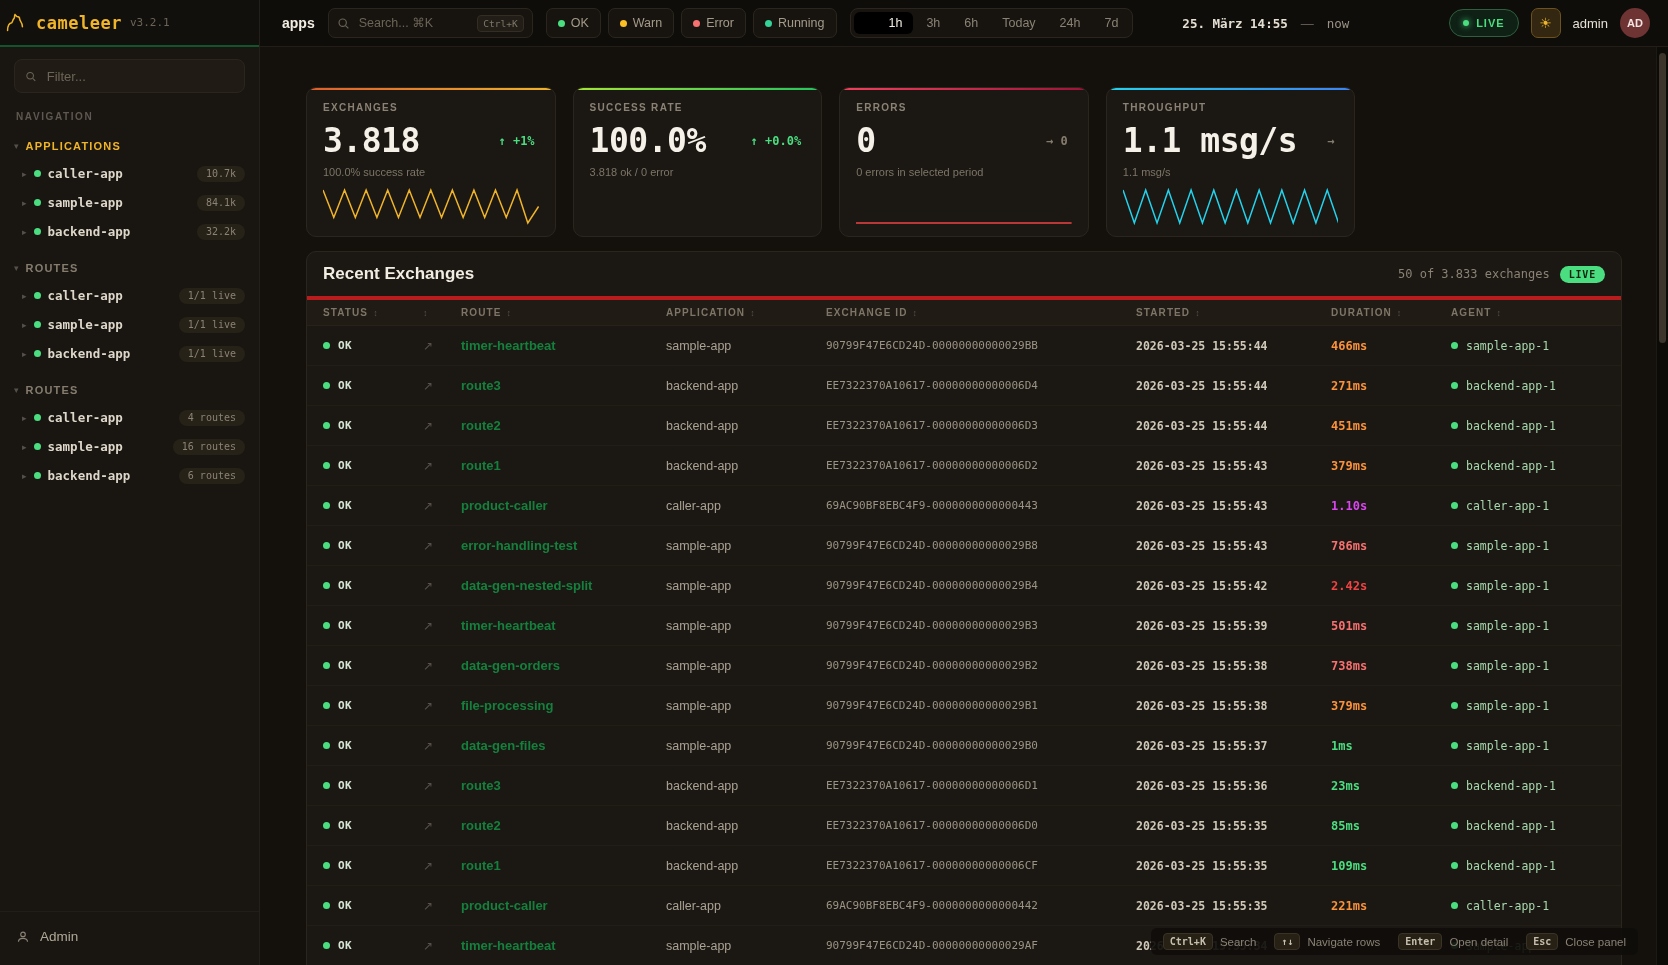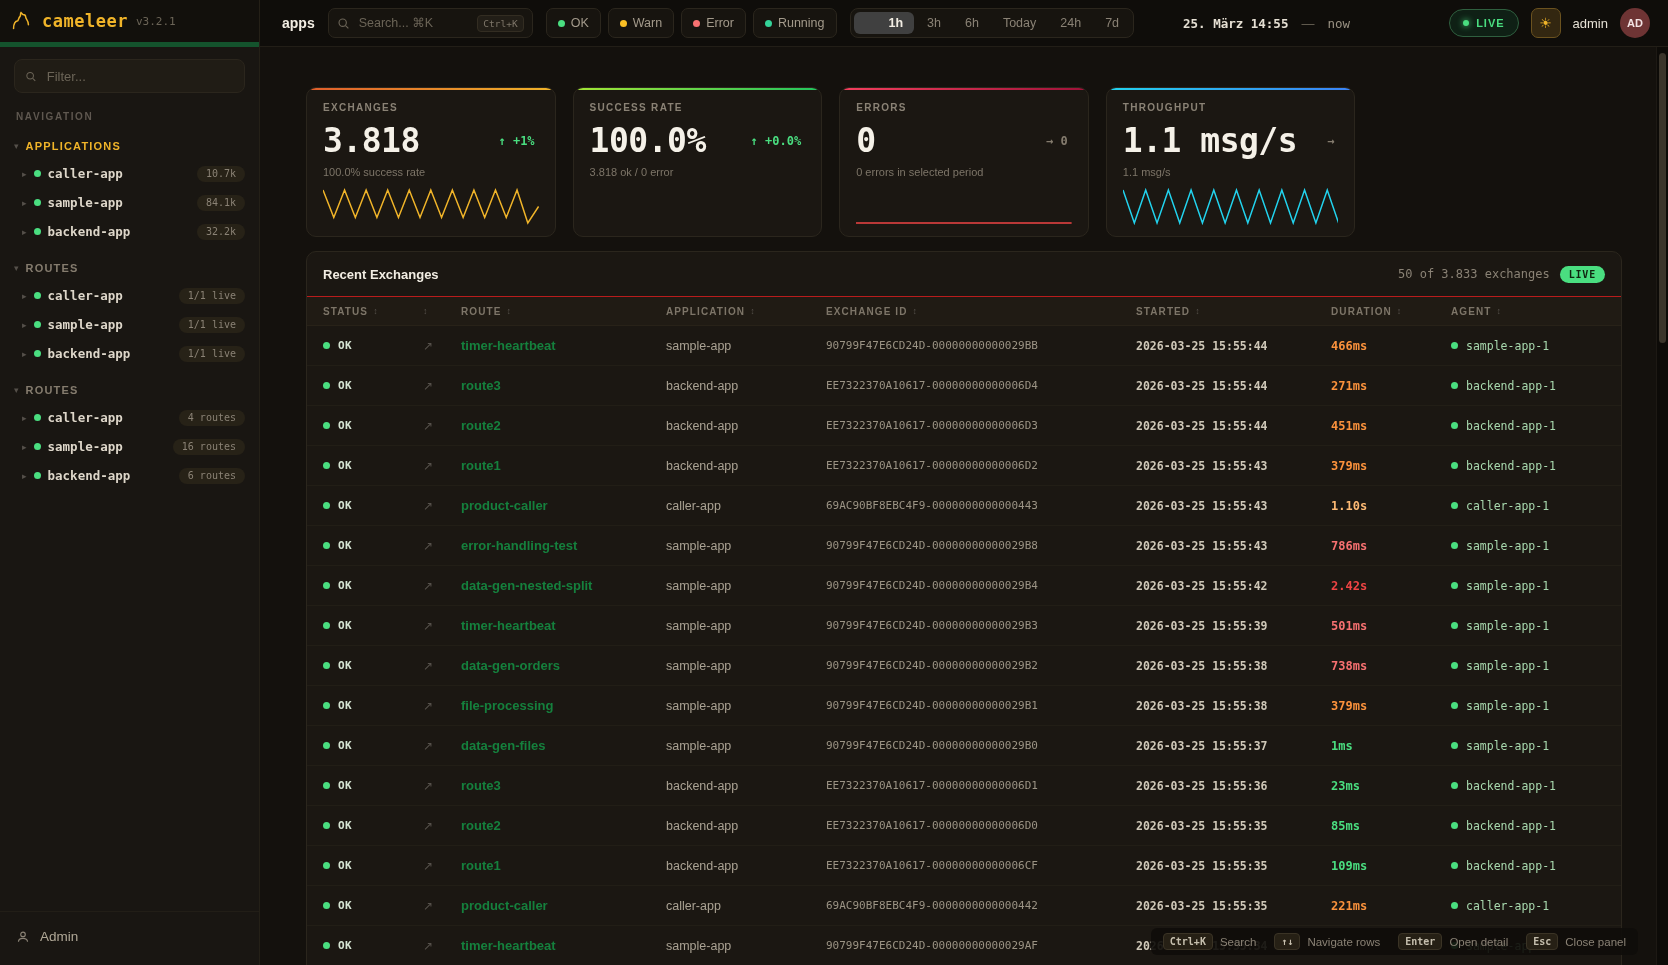--- a/index.html
+++ b/index.html
@@ -11,21 +11,21 @@
   }
   .app { display:flex; width:100%; height:100%; }
   .dot { width:7px; height:7px; border-radius:50%; display:inline-block; flex:none; }
   input { font-family:inherit; }
   ::placeholder { color:#6b6457; }
 
   
   .sidebar { width:260px; min-width:260px; background:#191612; border-right:1px solid #242017;
     display:flex; flex-direction:column; }
   .sidebar-logo { height:47px; min-height:47px; display:flex; align-items:center; gap:8px;
-    padding:0 8px; background:#12100c; border-bottom:5px solid #14532d; cursor:pointer; }
+    padding:0 2px; background:#12100c; border-bottom:2px solid #14532d; cursor:pointer; }
   .logo-text { font-family:"DejaVu Sans Mono", monospace; font-weight:bold; color:#f0b429;
     font-size:17px; letter-spacing:.5px; }
   .logo-version { color:#6b6457; font-size:11px; font-family:"DejaVu Sans Mono", monospace; }
   .filter-box { margin:12px 14px 2px; background:#201c15; border:1px solid #2b261d; border-radius:8px;
     height:34px; display:flex; align-items:center; gap:8px; padding:0 10px; }
   .filter-box input { background:transparent; border:none; outline:none; color:#d8d2c6; font-size:13px; width:100%; }
   .nav-caption { font-size:10px; letter-spacing:1.6px; color:#5f5850; margin:16px 16px 2px; font-weight:bold; }
   .section { margin-top:16px; }
   .section-head { display:flex; align-items:center; gap:7px; padding:0 14px 7px; cursor:pointer; }
   .section-title { font-size:11px; font-weight:bold; letter-spacing:1.2px; }
@@ -48,21 +48,21 @@
   .search input { flex:1; min-width:0; background:none; border:none; outline:none; color:#d8d2c6; font-size:12.5px; }
   kbd.scut { background:#221e17; border:1px solid #332d22; border-radius:4px;
     font-family:"DejaVu Sans Mono", monospace; font-size:9.5px; color:#7d7568; padding:2px 5px; }
   .filters { display:flex; gap:7px; }
   .pill { display:flex; align-items:center; gap:6px; background:#17140f; border:1px solid #2b261d;
     border-radius:7px; padding:0 11px; height:30px; color:#a39a8b; font-size:12.5px; cursor:pointer;
     font-family:inherit; }
   .time-group { display:flex; background:#17140f; border:1px solid #2b261d; border-radius:8px; padding:3px; gap:2px; }
   .trange { border:none; background:transparent; color:#8a8275; font-size:12.5px; padding:4px 11px;
     border-radius:6px; cursor:pointer; font-family:inherit; }
-  .trange.active { background:#404040; color:#f2ede3; font-weight:bold;padding-left:35px; }
+  .trange.active { background:#000000; color:#f2ede3; font-weight:normal;padding-left:35px; }
   .date-start { font-family:"DejaVu Sans Mono", monospace; font-size:12.5px; color:#e5dfd3; font-weight:bold; white-space:nowrap;margin-left:36px; }
   .date-sep { color:#6b6457; }
   .date-end { font-family:"DejaVu Sans Mono", monospace; font-size:12.5px; color:#9a9284; }
   .right-cluster { margin-left:auto; display:flex; align-items:center; gap:12px; }
   .live-btn { display:flex; align-items:center; gap:7px; background:#0f2015; border:1px solid #2f5f3f;
     color:#4ade80; border-radius:999px; padding:0 13px; height:28px; font-size:11px; font-weight:bold;
     letter-spacing:1px; cursor:pointer; font-family:inherit; }
   .live-btn .dot { background:#4ade80; box-shadow:0 0 6px #4ade80; width:6px; height:6px; }
   .theme-btn { width:30px; height:30px; border-radius:7px; background:#332711; border:1px solid #6b521f;
     color:#f0b429; font-size:14px; display:flex; align-items:center; justify-content:center; cursor:pointer; }
@@ -79,28 +79,28 @@
   .card-title { font-size:10px; letter-spacing:1.3px; color:#8a8275; font-weight:bold; }
   .card-row { display:flex; align-items:center; justify-content:space-between; margin-top:8px; padding-right:4px; }
   .card-value { font-family:"DejaVu Sans Mono", monospace; font-size:33px; font-weight:bold; color:#f5f1e8; letter-spacing:-.5px; }
   .card-delta { font-family:"DejaVu Sans Mono", monospace; font-size:12px; font-weight:bold; white-space:nowrap; }
   .card-sub { font-size:11px; color:#7d7568; margin-top:6px; }
   .spark { margin-top:auto; width:100%; height:42px; display:block; }
 
   .panel { margin-top:14px; background:#1b1712; border:1px solid #2b261d; border-radius:10px;
     overflow:hidden; padding-bottom:80px; }
   .panel-head { height:44px; display:flex; align-items:center; padding:0 16px; }
-  .panel-title { font-size:13px; font-weight:bold; color:#f2ede3; margin:0; }
+  .panel-title { font-size:17px; font-weight:bold; color:#f2ede3; margin:0; }
   .panel-meta { margin-left:auto; display:flex; align-items:center; gap:10px; color:#8a8275;
     font-size:12px; font-family:"DejaVu Sans Mono", monospace; }
   .live-badge { background:#4ade80; color:#10240f; font-weight:bold; font-size:10px; letter-spacing:.8px;
     padding:3px 9px; border-radius:999px; font-family:"DejaVu Sans Mono", monospace; }
 
   .grid-cols { display:grid; grid-template-columns:100px 38px 205px 160px 310px 195px 120px 1fr; align-items:center; }
-  .thead { height:30px; background:#201b14; border-top:1px solid #b91c1c; border-bottom:1px solid #282218; }
+  .thead { height:30px; background:#201b14; border-top:4px solid #b91c1c; border-bottom:1px solid #282218; }
   .th { display:flex; align-items:center; gap:5px; padding-left:16px; font-size:10px; font-weight:bold;
     letter-spacing:1.1px; color:#7d7568; cursor:pointer; }
   .sort-icon { font-size:9px; color:#55504a; }
   .row { height:40px; border-bottom:1px solid #221e16; cursor:pointer; }
   .cell { padding-left:16px; display:flex; align-items:center; gap:8px; min-width:0; overflow:hidden; white-space:nowrap; }
   .status-text { font-family:"DejaVu Sans Mono", monospace; font-size:11px; font-weight:bold; color:#d6e5d4; letter-spacing:.5px; }
   .arrow-icon { color:#55504a; font-size:12px; }
   .route-cell { font-size:13px; font-weight:bold; color:#15803d; }
   .app-cell { font-size:12.5px; color:#aaa293; }
   .id-cell { font-family:"DejaVu Sans Mono", monospace; font-size:11px; color:#9b9384; }
@@ -454,21 +454,21 @@
                 <i class="dot" style="background:#4ade80"></i>
                 <span class="status-text">OK</span>
               </div>
               <div class="cell">
                 <span class="arrow-icon">↗</span>
               </div>
               <div class="cell route-cell">product-caller</div>
               <div class="cell app-cell">caller-app</div>
               <div class="cell id-cell">69AC90BF8EBC4F9-0000000000000443</div>
               <div class="cell time-cell">2026-03-25 15:55:43</div>
-              <div class="cell dur-cell" style="color:#fdba74">1.10s</div>
+              <div class="cell dur-cell" style="color:#d946ef">1.10s</div>
               <div class="cell">
                 <i class="dot" style="background:#4ade80"></i>
                 <span class="agent-text">caller-app-1</span>
               </div>
             </div>
             <div class="row grid-cols">
               <div class="cell">
                 <i class="dot" style="background:#4ade80"></i>
                 <span class="status-text">OK</span>
               </div>

